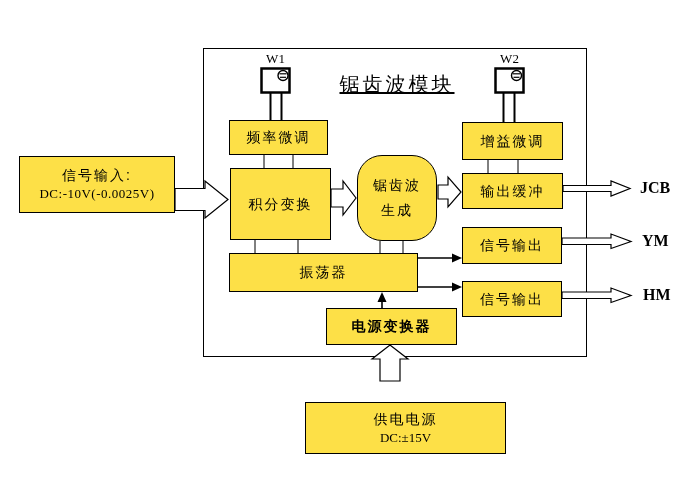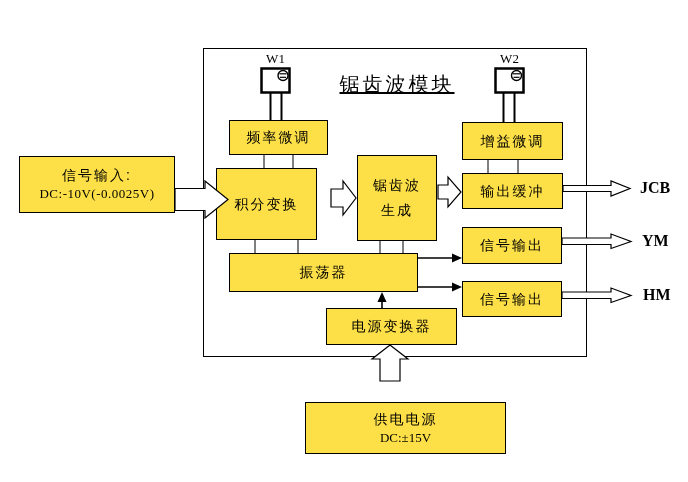--- a/index.html
+++ b/index.html
@@ -35,25 +35,25 @@
 
   <div class="box" style="left:19px;top:156px;width:156px;height:57px;">
     <div>信号输入:</div>
     <div class="serif sub">DC:-10V(-0.0025V)</div>
   </div>
 
   <div class="box" style="left:229px;top:120px;width:99px;height:35px;">
     <div>频率微调</div>
   </div>
 
-  <div class="box" style="left:216px;top:168px;width:101px;height:72px;">
+  <div class="box" style="left:230px;top:168px;width:101px;height:72px;">
     <div>积分变换</div>
   </div>
 
-  <div class="box two-line" style="left:357px;top:155px;width:80px;height:86px;">
+  <div class="box two-line" style="left:357px;top:155px;width:80px;height:86px;border-radius:25px;">
     <div>锯齿波</div>
     <div>生成</div>
   </div>
 
   <div class="box" style="left:462px;top:122px;width:101px;height:38px;">
     <div>增益微调</div>
   </div>
 
   <div class="box" style="left:462px;top:173px;width:101px;height:36px;">
     <div>输出缓冲</div>
@@ -64,21 +64,21 @@
   </div>
 
   <div class="box" style="left:462px;top:281px;width:100px;height:36px;">
     <div>信号输出</div>
   </div>
 
   <div class="box" style="left:229px;top:253px;width:189px;height:39px;">
     <div>振荡器</div>
   </div>
 
-  <div class="box" style="left:326px;top:308px;width:131px;height:37px;">
+  <div class="box" style="left:326px;top:308px;width:131px;height:37px;font-weight:bold;">
     <div>电源变换器</div>
   </div>
 
   <div class="box" style="left:305px;top:381px;width:201px;height:52px;margin-top:21px;">
     <div>供电电源</div>
     <div class="serif" style="font-size:13px;text-align:center;">DC:±15V</div>
   </div>
 
   <div class="lbl pot-label" style="left:261px;top:51px;width:29px;">W1</div>
   <div class="lbl pot-label" style="left:495px;top:51px;width:29px;">W2</div>

